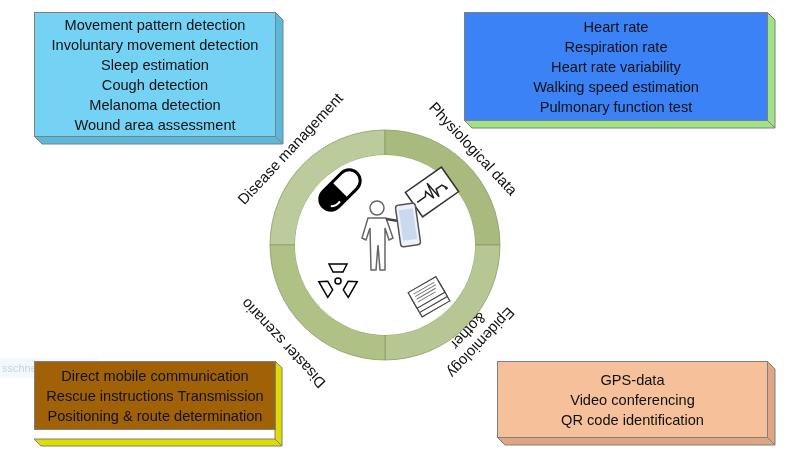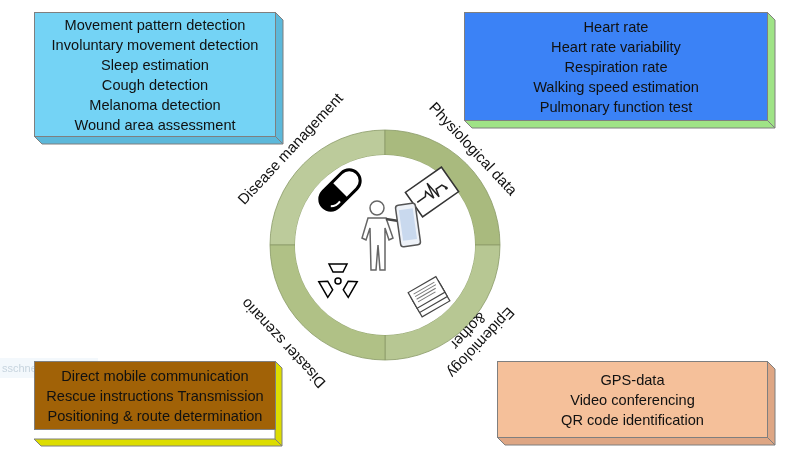--- a/index.html
+++ b/index.html
@@ -37,22 +37,22 @@
   </div>
 </div>
 
 <div class="box" id="box-phys" style="left:464px;top:12px;width:312px;height:117px;">
   <svg class="bevel" width="312" height="117">
     <polygon points="303,0 311,8 311,116 303,108" fill="#9fe386" stroke="#7f7f7f" stroke-width="1"></polygon>
     <polygon points="0,108 303,108 311,116 8,116" fill="#9fe386" stroke="#7f7f7f" stroke-width="1"></polygon>
   </svg>
   <div class="front" style="width:304px;height:109px;background:#3b82f6;">
     <div class="line">Heart rate</div>
+    <div class="line">Respiration rate</div>
     <div class="line">Heart rate variability</div>
-    <div class="line">Respiration rate</div>
     <div class="line">Walking speed estimation</div>
     <div class="line">Pulmonary function test</div>
   </div>
 </div>
 
 <div class="box" id="box-disaster" style="left:34px;top:361px;width:249px;height:86px;">
   <svg class="bevel" width="249" height="86">
     <polygon points="241,0 248,7 248,85 241,78" fill="#dddd00" stroke="#7f7f7f" stroke-width="1"></polygon>
     <polygon points="0,78 241,78 248,85 7,85" fill="#dddd00" stroke="#7f7f7f" stroke-width="1"></polygon>
   </svg>

